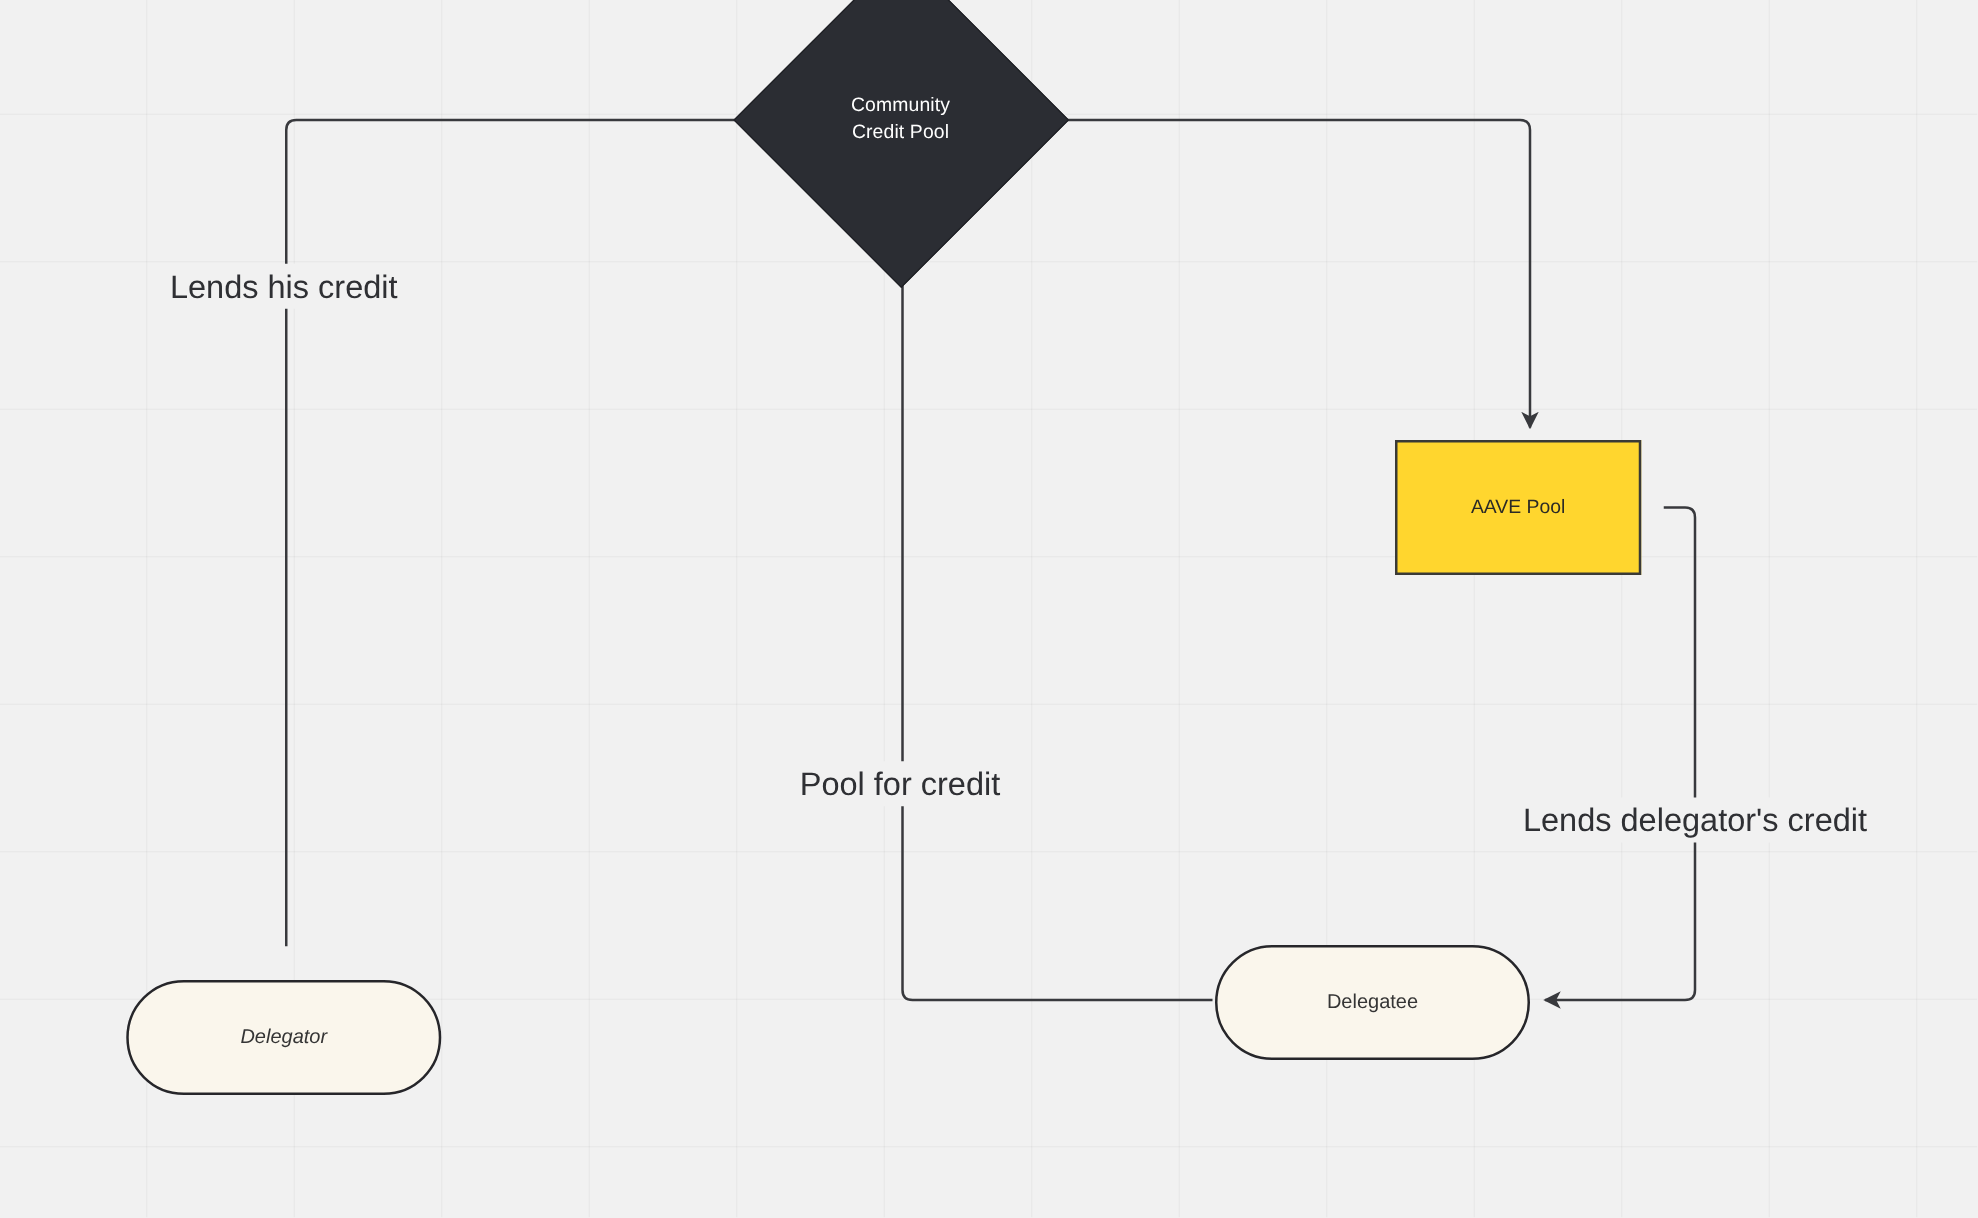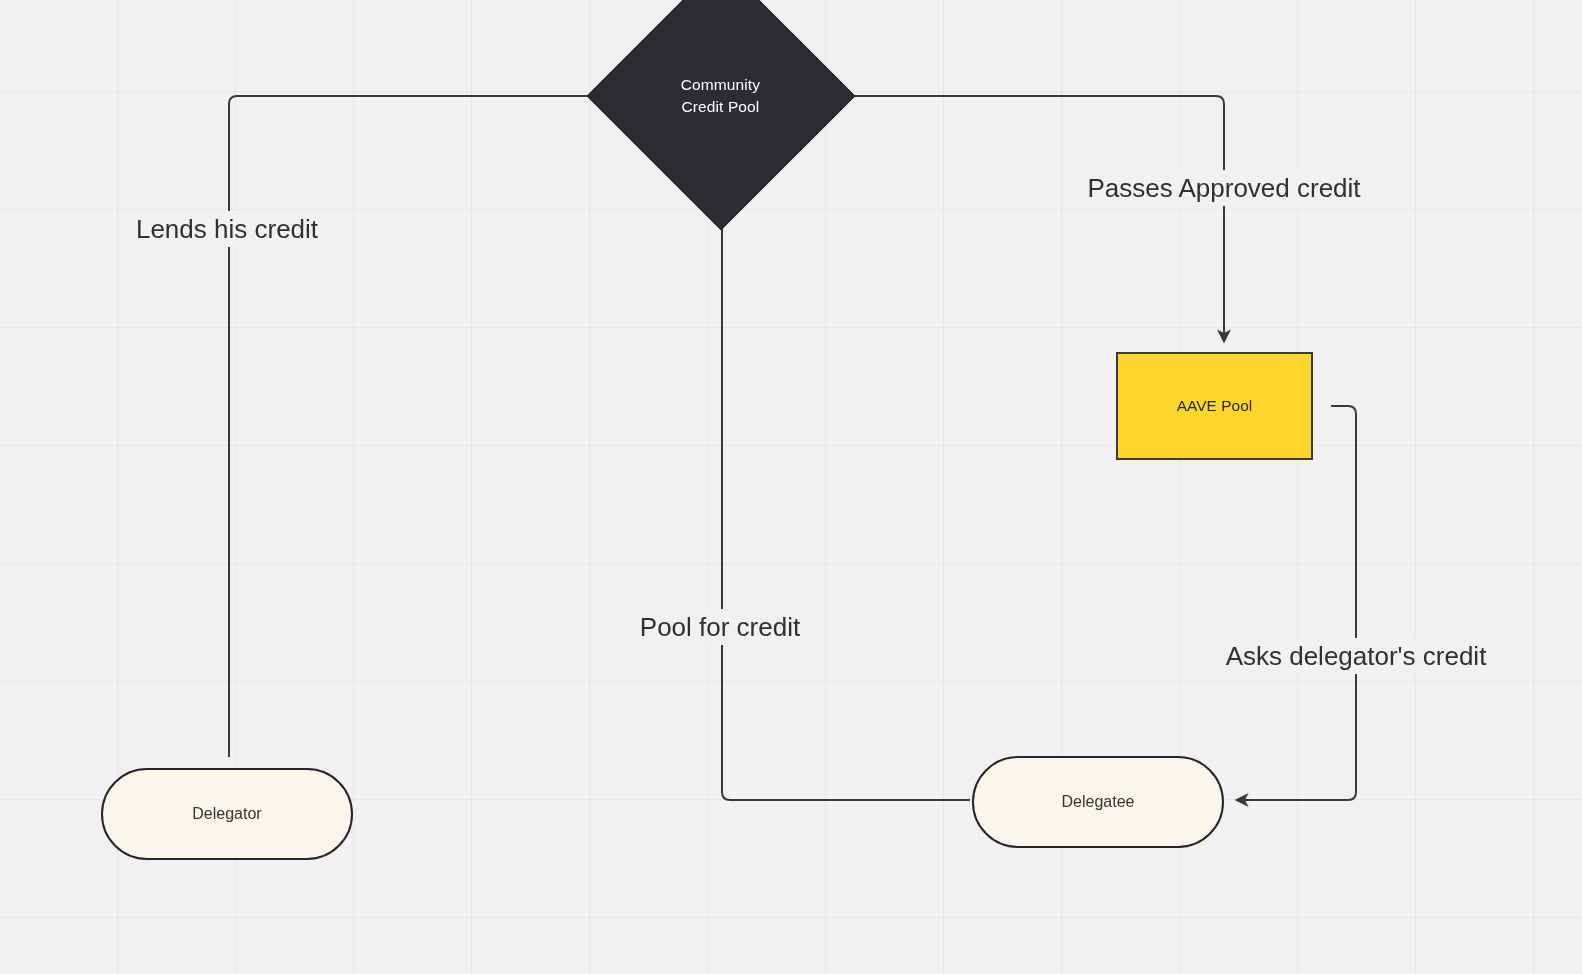--- a/index.html
+++ b/index.html
@@ -71,21 +71,21 @@
     width: 252px;
     height: 92px;
     border-radius: 46px;
     background: #faf6ec;
     border: 2px solid #26262a;
   }
   .node-stadium .node-label {
     color: #353535;
     font-size: 16px;
   }
-  #node-delegator { left: 101px; top: 768px; }
+  #node-delegator { left: 101px; top: 784px; font-style: italic; }
   #node-delegatee { left: 972px; top: 756px; }
 
   .edge-label {
     position: absolute;
     color: #2f3034;
     font-size: 26px;
     line-height: 1;
     background: #f1f1f1;
     padding: 5px 7px;
     white-space: nowrap;
@@ -131,19 +131,18 @@
   <div class="node node-stadium" id="node-delegator">
     <span class="node-label">Delegator</span>
   </div>
 
   <div class="node node-stadium" id="node-delegatee">
     <span class="node-label">Delegatee</span>
   </div>
 
   <div class="edge-label" id="label-lends-his-credit">Lends his credit</div>
 
-  <div class="edge-label" id="label-passes-approved">Passes Approved credit</div>
 
   <div class="edge-label" id="label-asks-for-credit">Pool for credit</div>
 
-  <div class="edge-label" id="label-lends-delegators">Asks delegator's credit</div>
+  <div class="edge-label" id="label-lends-delegators">Lends delegator's credit</div>
 
 </div>
 
 </body></html>

